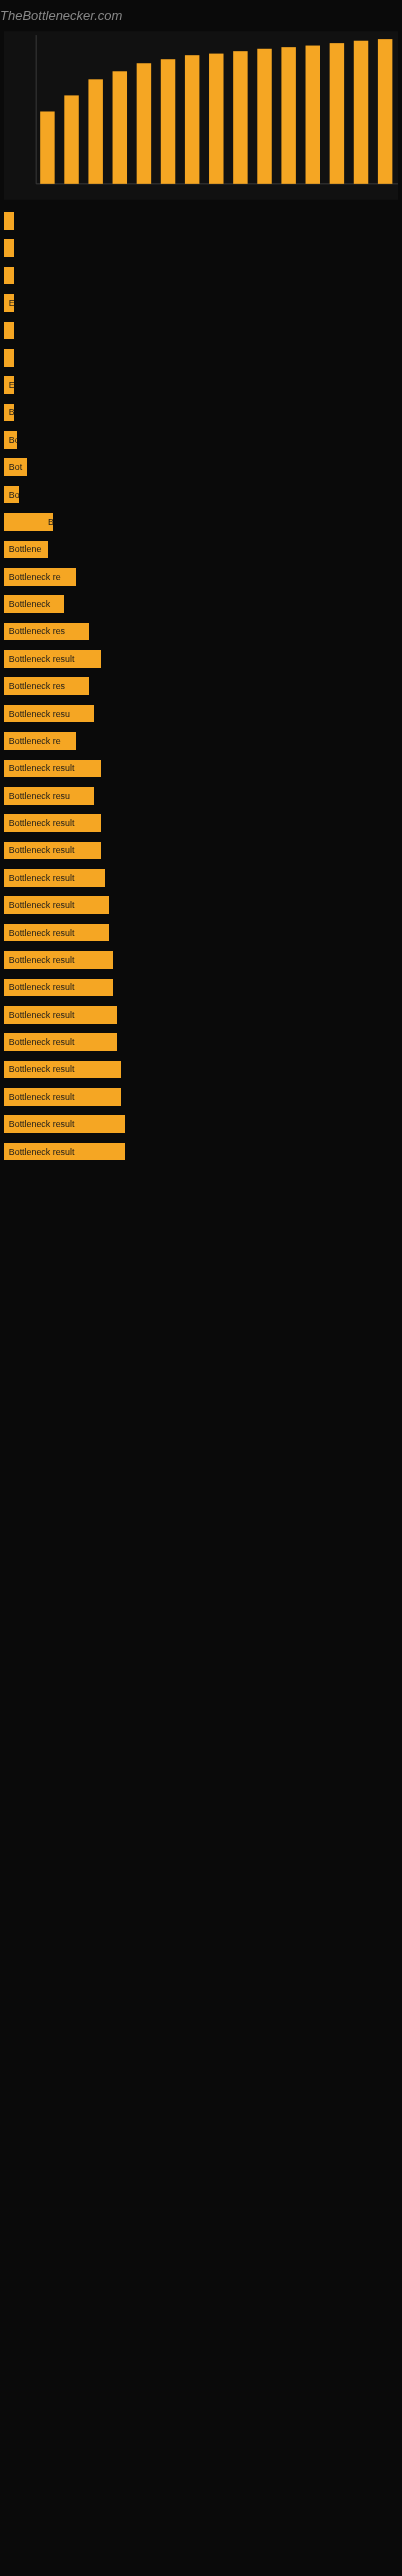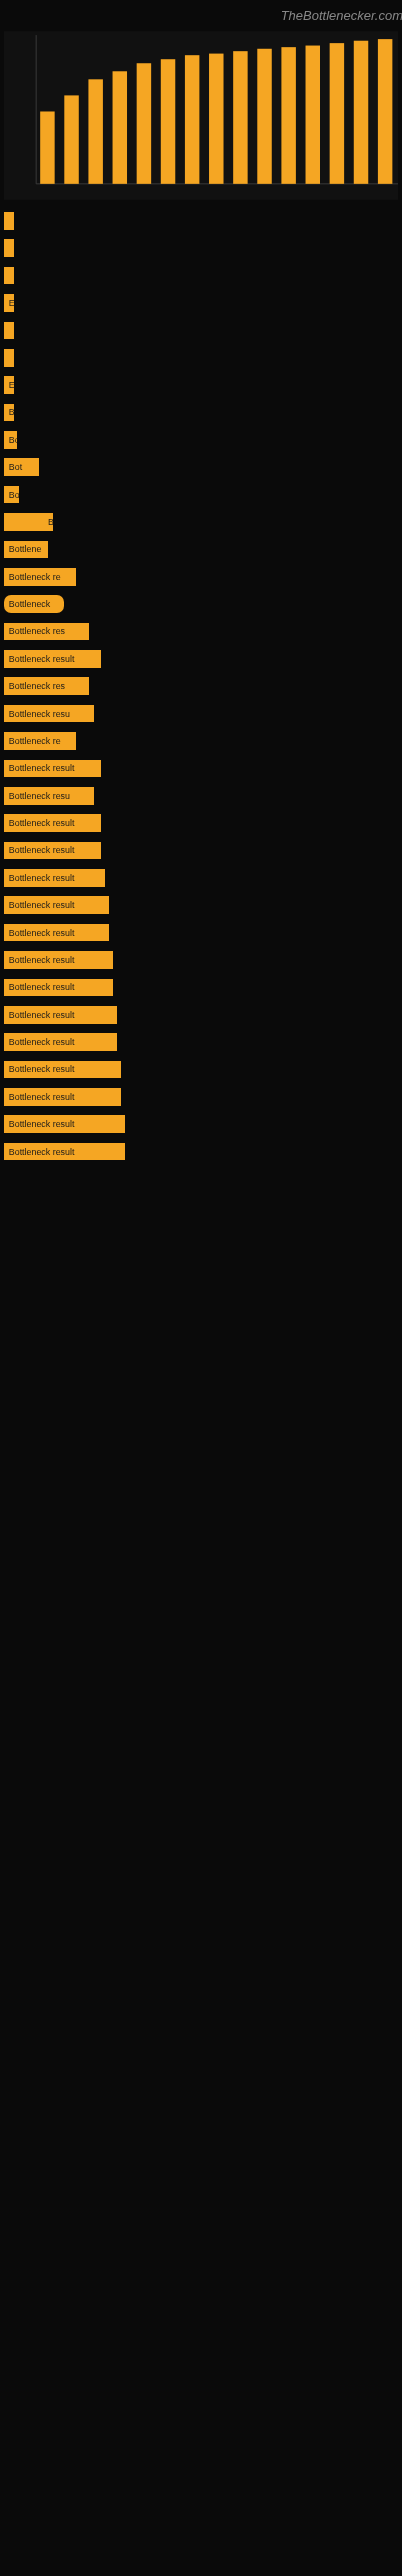--- a/index.html
+++ b/index.html
@@ -17,26 +17,25 @@
     }
 
     .page-container {
       width: 403px;
       background-color: #0a0a0a;
       padding: 0;
       position: relative;
     }
 
     .site-title {
-      text-align: right;
+      text-align: left;
       color: #888888;
       font-size: 13px;
       padding: 8px 0 4px 0;
       font-style: italic;
-      margin-left: 27px;
     }
 
     .chart-area {
       width: 100%;
       height: 177px;
       background-color: #0a0a0a;
       position: relative;
       margin-bottom: 8px;
     }
 
@@ -129,41 +128,41 @@
 
     <div class="list-item">
       <div class="item-bar" style="width: 8px;">B</div>
     </div>
 
     <div class="list-item">
       <div class="item-bar" style="width: 13px;">Bo</div>
     </div>
 
     <div class="list-item">
-      <div class="item-bar" style="width: 35px;">Bot</div>
+      <div class="item-bar" style="width: 23px;">Bot</div>
     </div>
 
     <div class="list-item">
       <div class="item-bar" style="width: 14.5px;">Bo</div>
     </div>
 
     <div class="list-item">
       <div class="item-bar" style="width: 22.5px; padding-left: 44px;">Bott</div>
     </div>
 
     <div class="list-item">
       <div class="item-bar" style="width: 44px;">Bottlene</div>
     </div>
 
     <div class="list-item">
       <div class="item-bar" style="width: 72px;">Bottleneck re</div>
     </div>
 
     <div class="list-item">
-      <div class="item-bar" style="width: 60px; border-radius: 7px;">Bottleneck</div>
+      <div class="item-bar" style="width: 60px;">Bottleneck</div>
     </div>
 
     <div class="list-item">
       <div class="item-bar" style="width: 85px;">Bottleneck res</div>
     </div>
 
     <div class="list-item">
       <div class="item-bar" style="width: 97px;">Bottleneck result</div>
     </div>
 

